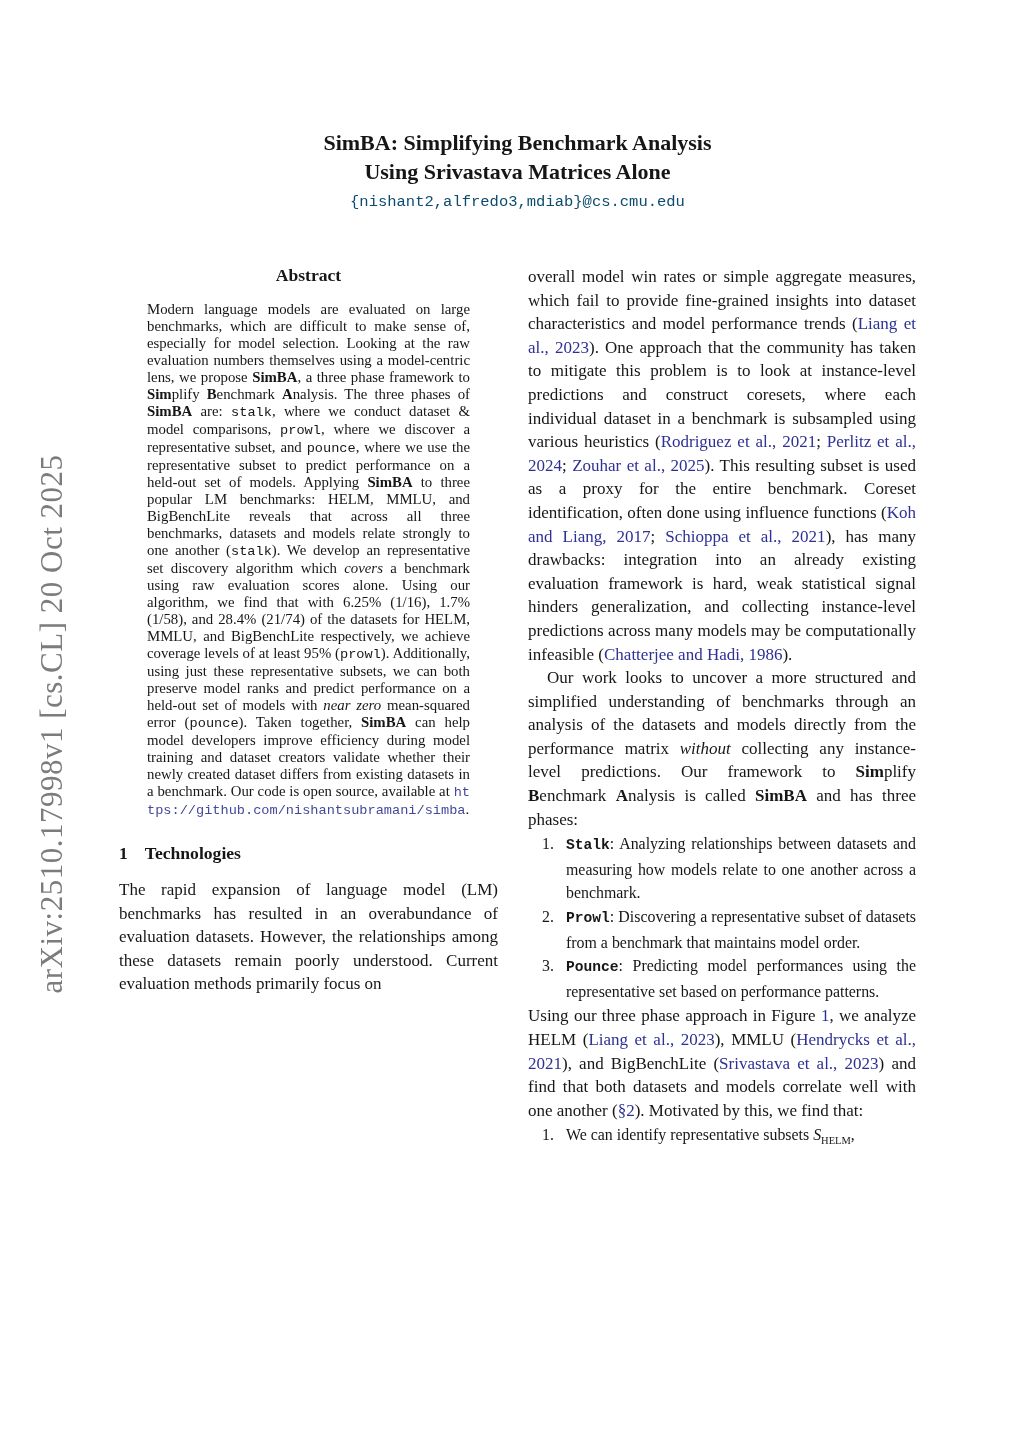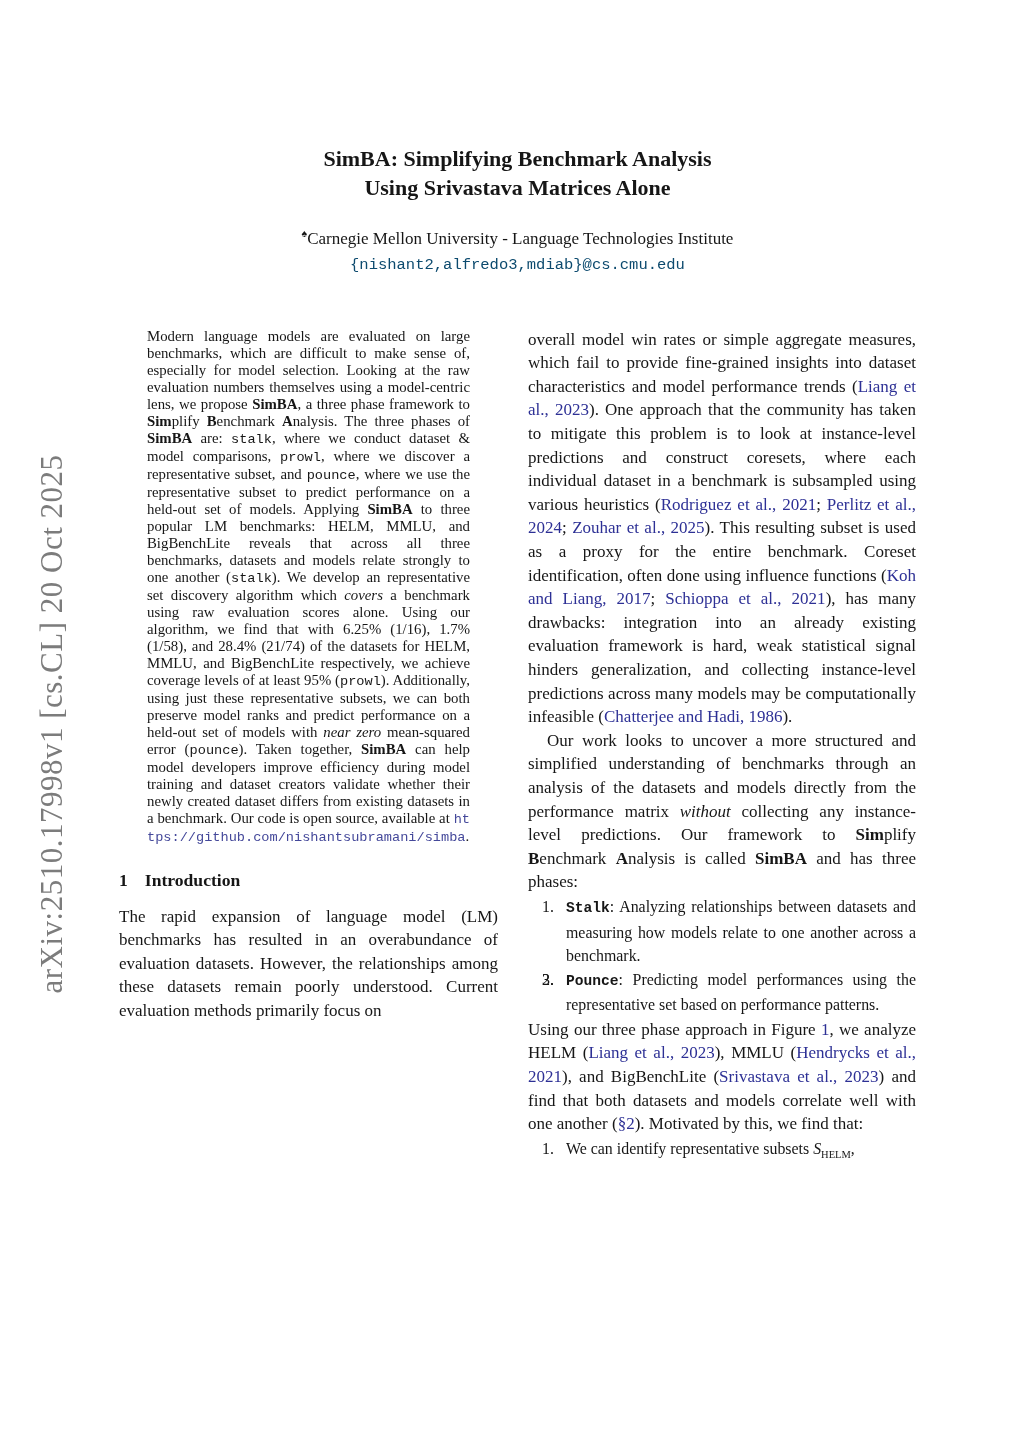--- a/index.html
+++ b/index.html
@@ -13,21 +13,21 @@
   }
   .watermark{
     position:absolute;
     left:52px;top:724px;
     transform:translate(-50%,-50%) rotate(-90deg);
     white-space:nowrap;
     font-size:31px;
     color:#7c7c7c;
     letter-spacing:.5px;
   }
-  .content{position:absolute;left:119px;top:16px;width:797px;}
+  .content{position:absolute;left:119px;top:0;width:797px;}
   .title{margin-top:128px;text-align:center;font-weight:bold;font-size:22px;line-height:29px;}
   .authors{margin-top:33px;display:flex;justify-content:center;gap:38px;font-size:17.3px;font-weight:bold;}
   .affiliation{margin-top:26px;text-align:center;font-size:17px;}
   .email{margin-top:7px;text-align:center;font-family:"Liberation Mono",monospace;font-size:15.5px;color:#0c4a6e;}
   .columns{margin-top:54px;display:flex;gap:30px;}
   .col-left{width:379px;}
   .col-right{width:388px;}
   .abstract-heading{text-align:center;font-weight:bold;font-size:17.6px;margin-bottom:15px;}
   .abstract-body{padding:0 28px;font-size:14.8px;line-height:17px;text-align:justify;}
   .section-heading{margin-top:24px;font-size:17.6px;font-weight:bold;}
@@ -61,47 +61,47 @@
   <div class="watermark">arXiv:2510.17998v1  [cs.CL]  20 Oct 2025</div>
 
   <div class="content">
 
     <div class="title">
       <div>SimBA: Simplifying Benchmark Analysis</div>
       <div>Using Srivastava Matrices Alone</div>
     </div>
 
 
-    <div class="affiliation"><span class="rt-sup">♠</span><span>Carnegie Mellon University - Language Technologies Institute</span></div>
 
     <div class="email">{nishant2,alfredo3,mdiab}@cs.cmu.edu</div>
 
     <div class="columns">
 
       <div class="col-left">
+        <div class="abstract-heading">Abstract</div>
         <div class="abstract-body"><span>Modern language models are evaluated on large benchmarks, which are difficult to make sense of, especially for model selection. Looking at the raw evaluation numbers themselves using a model-centric lens, we propose </span><span class="rt-b">SimBA</span><span>, a three phase framework to </span><span class="rt-b">Sim</span><span>plify </span><span class="rt-b">B</span><span>enchmark </span><span class="rt-b">A</span><span>nalysis. The three phases of </span><span class="rt-b">SimBA</span><span> are: </span><span class="rt-m">stalk</span><span>, where we conduct dataset &amp; model comparisons, </span><span class="rt-m">prowl</span><span>, where we discover a representative subset, and </span><span class="rt-m">pounce</span><span>, where we use the representative subset to predict performance on a held-out set of models. Applying </span><span class="rt-b">SimBA</span><span> to three popular LM benchmarks: HELM, MMLU, and BigBenchLite reveals that across all three benchmarks, datasets and models relate strongly to one another (</span><span class="rt-m">stalk</span><span>). We develop an representative set discovery algorithm which </span><span class="rt-i">covers</span><span> a benchmark using raw evaluation scores alone. Using our algorithm, we find that with 6.25% (1/16), 1.7% (1/58), and 28.4% (21/74) of the datasets for HELM, MMLU, and BigBenchLite respectively, we achieve coverage levels of at least 95% (</span><span class="rt-m">prowl</span><span>). Additionally, using just these representative subsets, we can both preserve model ranks and predict performance on a held-out set of models with </span><span class="rt-i">near zero</span><span> mean-squared error (</span><span class="rt-m">pounce</span><span>). Taken together, </span><span class="rt-b">SimBA</span><span> can help model developers improve efficiency during model training and dataset creators validate whether their newly created dataset differs from existing datasets in a benchmark. Our code is open source, available at </span><span class="rt-mlink">https://github.com/nishantsubramani/simba</span><span>.</span></div>
 
         <div class="section-heading">
-          <span class="sec-num">1</span><span>Introduction</span>
+          <span class="sec-num">1</span><span>Technologies</span>
         </div>
 
         <div class="body-par"><span>The rapid expansion of language model (LM) benchmarks has resulted in an overabundance of evaluation datasets. However, the relationships among these datasets remain poorly understood. Current evaluation methods primarily focus on</span></div>
 
       </div>
 
       <div class="col-right">
         <div class="body-par"><span>overall model win rates or simple aggregate measures, which fail to provide fine-grained insights into dataset characteristics and model performance trends (</span><span class="rt-link">Liang et al., 2023</span><span>). One approach that the community has taken to mitigate this problem is to look at instance-level predictions and construct coresets, where each individual dataset in a benchmark is subsampled using various heuristics (</span><span class="rt-link">Rodriguez et al., 2021</span><span>; </span><span class="rt-link">Perlitz et al., 2024</span><span>; </span><span class="rt-link">Zouhar et al., 2025</span><span>). This resulting subset is used as a proxy for the entire benchmark. Coreset identification, often done using influence functions (</span><span class="rt-link">Koh and Liang, 2017</span><span>; </span><span class="rt-link">Schioppa et al., 2021</span><span>), has many drawbacks: integration into an already existing evaluation framework is hard, weak statistical signal hinders generalization, and collecting instance-level predictions across many models may be computationally infeasible (</span><span class="rt-link">Chatterjee and Hadi, 1986</span><span>).</span></div>
         <div class="body-par indent"><span>Our work looks to uncover a more structured and simplified understanding of benchmarks through an analysis of the datasets and models directly from the performance matrix </span><span class="rt-i">without</span><span> collecting any instance-level predictions. Our framework to </span><span class="rt-b">Sim</span><span>plify </span><span class="rt-b">B</span><span>enchmark </span><span class="rt-b">A</span><span>nalysis is called </span><span class="rt-b">SimBA</span><span> and has three phases:</span></div>
 
         <div class="num-list">
           <div class="num-item">
             <span class="num">1.</span><span><span class="rt-bm">Stalk</span><span>: Analyzing relationships between datasets and measuring how models relate to one another across a benchmark.</span></span>
           </div>
           <div class="num-item">
-            <span class="num">2.</span>
+            <span class="num">2.</span><span><span class="rt-bm">Prowl</span><span>: Discovering a representative subset of datasets from a benchmark that maintains model order.</span></span>
           </div>
           <div class="num-item">
             <span class="num">3.</span><span><span class="rt-bm">Pounce</span><span>: Predicting model performances using the representative set based on performance patterns.</span></span>
           </div>
         </div>
 
         <div class="body-par"><span>Using our three phase approach in Figure </span><span class="rt-link">1</span><span>, we analyze HELM (</span><span class="rt-link">Liang et al., 2023</span><span>), MMLU (</span><span class="rt-link">Hendrycks et al., 2021</span><span>), and BigBenchLite (</span><span class="rt-link">Srivastava et al., 2023</span><span>) and find that both datasets and models correlate well with one another (</span><span class="rt-link">§2</span><span>). Motivated by this, we find that:</span></div>
 
         <div class="num-list">
           <div class="num-item">

